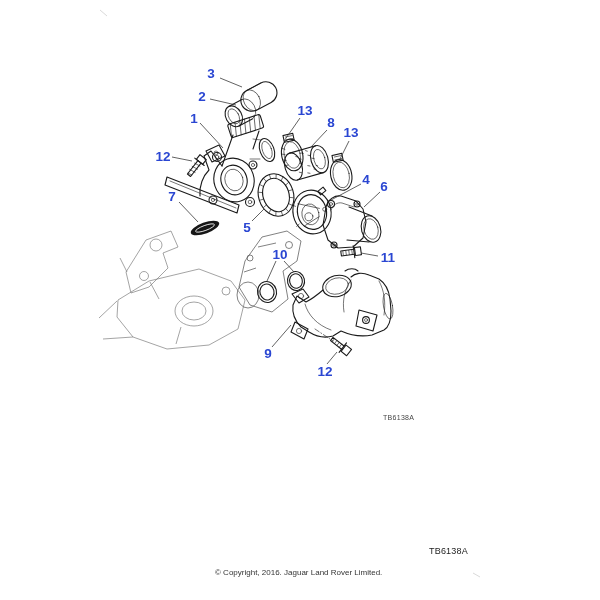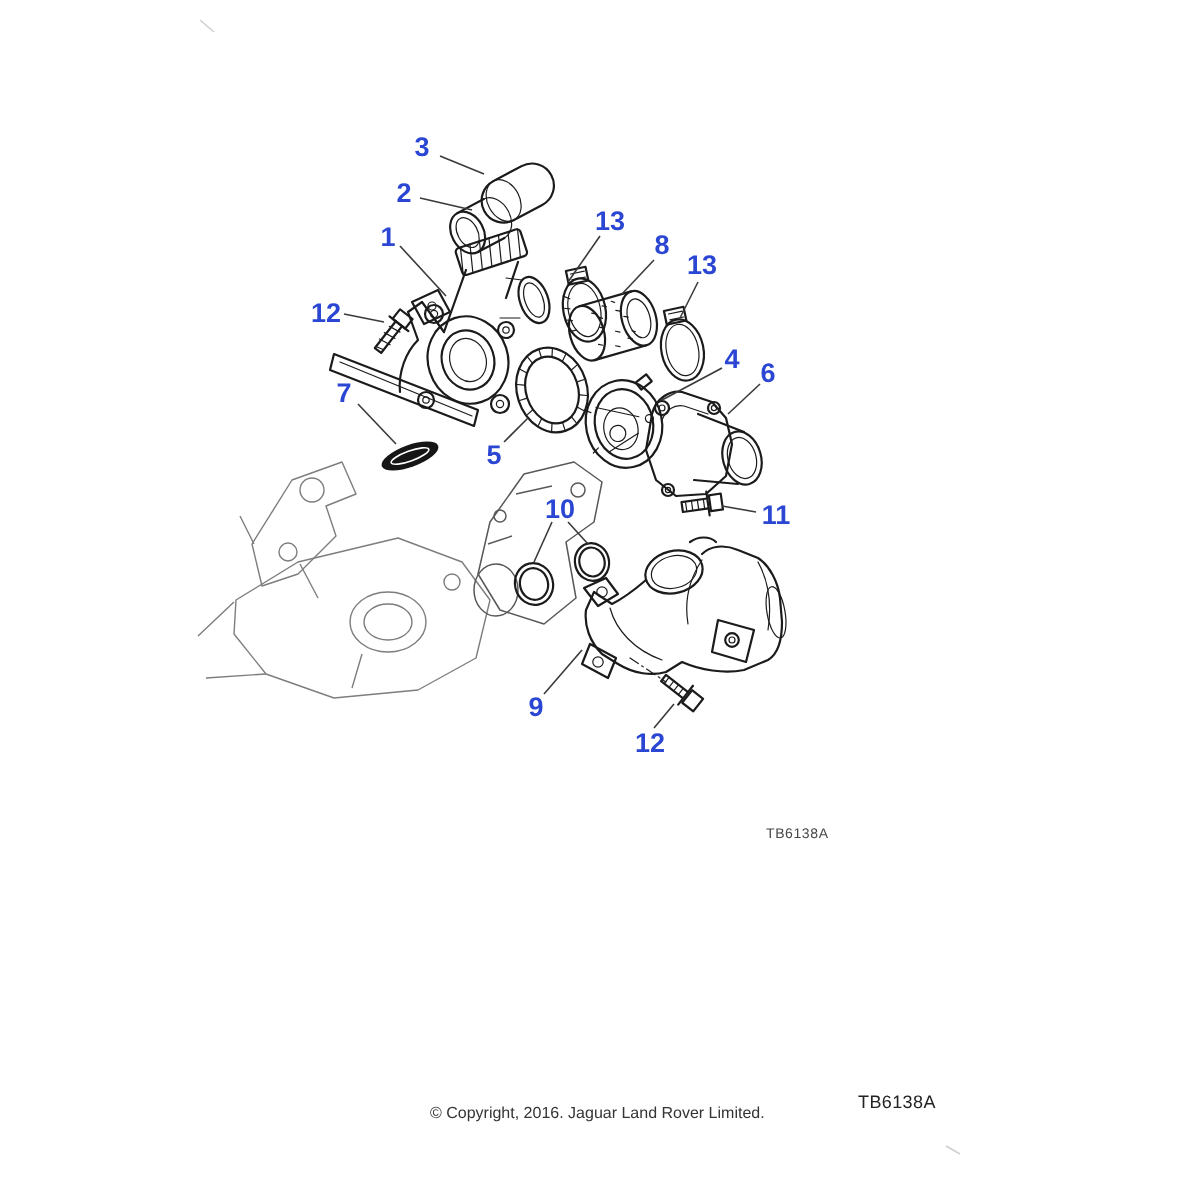--- a/index.html
+++ b/index.html
@@ -12,21 +12,21 @@
   .bg{fill:none;stroke:#7d7d7d;stroke-width:.7;stroke-linejoin:round;}
   .bg2{fill:none;stroke:#585858;stroke-width:.75;stroke-linejoin:round;}
   .faint{fill:none;stroke:#cfcfcf;stroke-width:.8;}
   .leader{stroke:#3a3a3a;stroke-width:.8;}
   .callout{fill:var(--callout,#2a46d2);font:bold 13.5px "Liberation Sans",sans-serif;text-anchor:middle;}
   .gasketfill{fill:#161616;stroke:none;}
   .gasketline{fill:none;stroke:#ffffff;stroke-width:.8;}
   
   .code-inline{position:absolute;left:383px;top:414px;font-size:7px;letter-spacing:.3px;color:#474747;}
   .code-footer{position:absolute;left:429px;top:546px;font-size:9px;letter-spacing:.2px;color:#232323;}
-  .copyright{position:absolute;left:215px;top:552px;font-size:8px;color:#343434;}
+  .copyright{position:absolute;left:215px;top:568px;font-size:8px;color:#343434;}
 </style>
 </head>
 <body>
 
 <div id="page">
 
   <svg id="diagram" width="600" height="600" viewBox="0 0 600 600">
 
     <path class="faint" d="M100,10 L107,16"></path>
     <path class="faint" d="M473,573 L480,577"></path>

